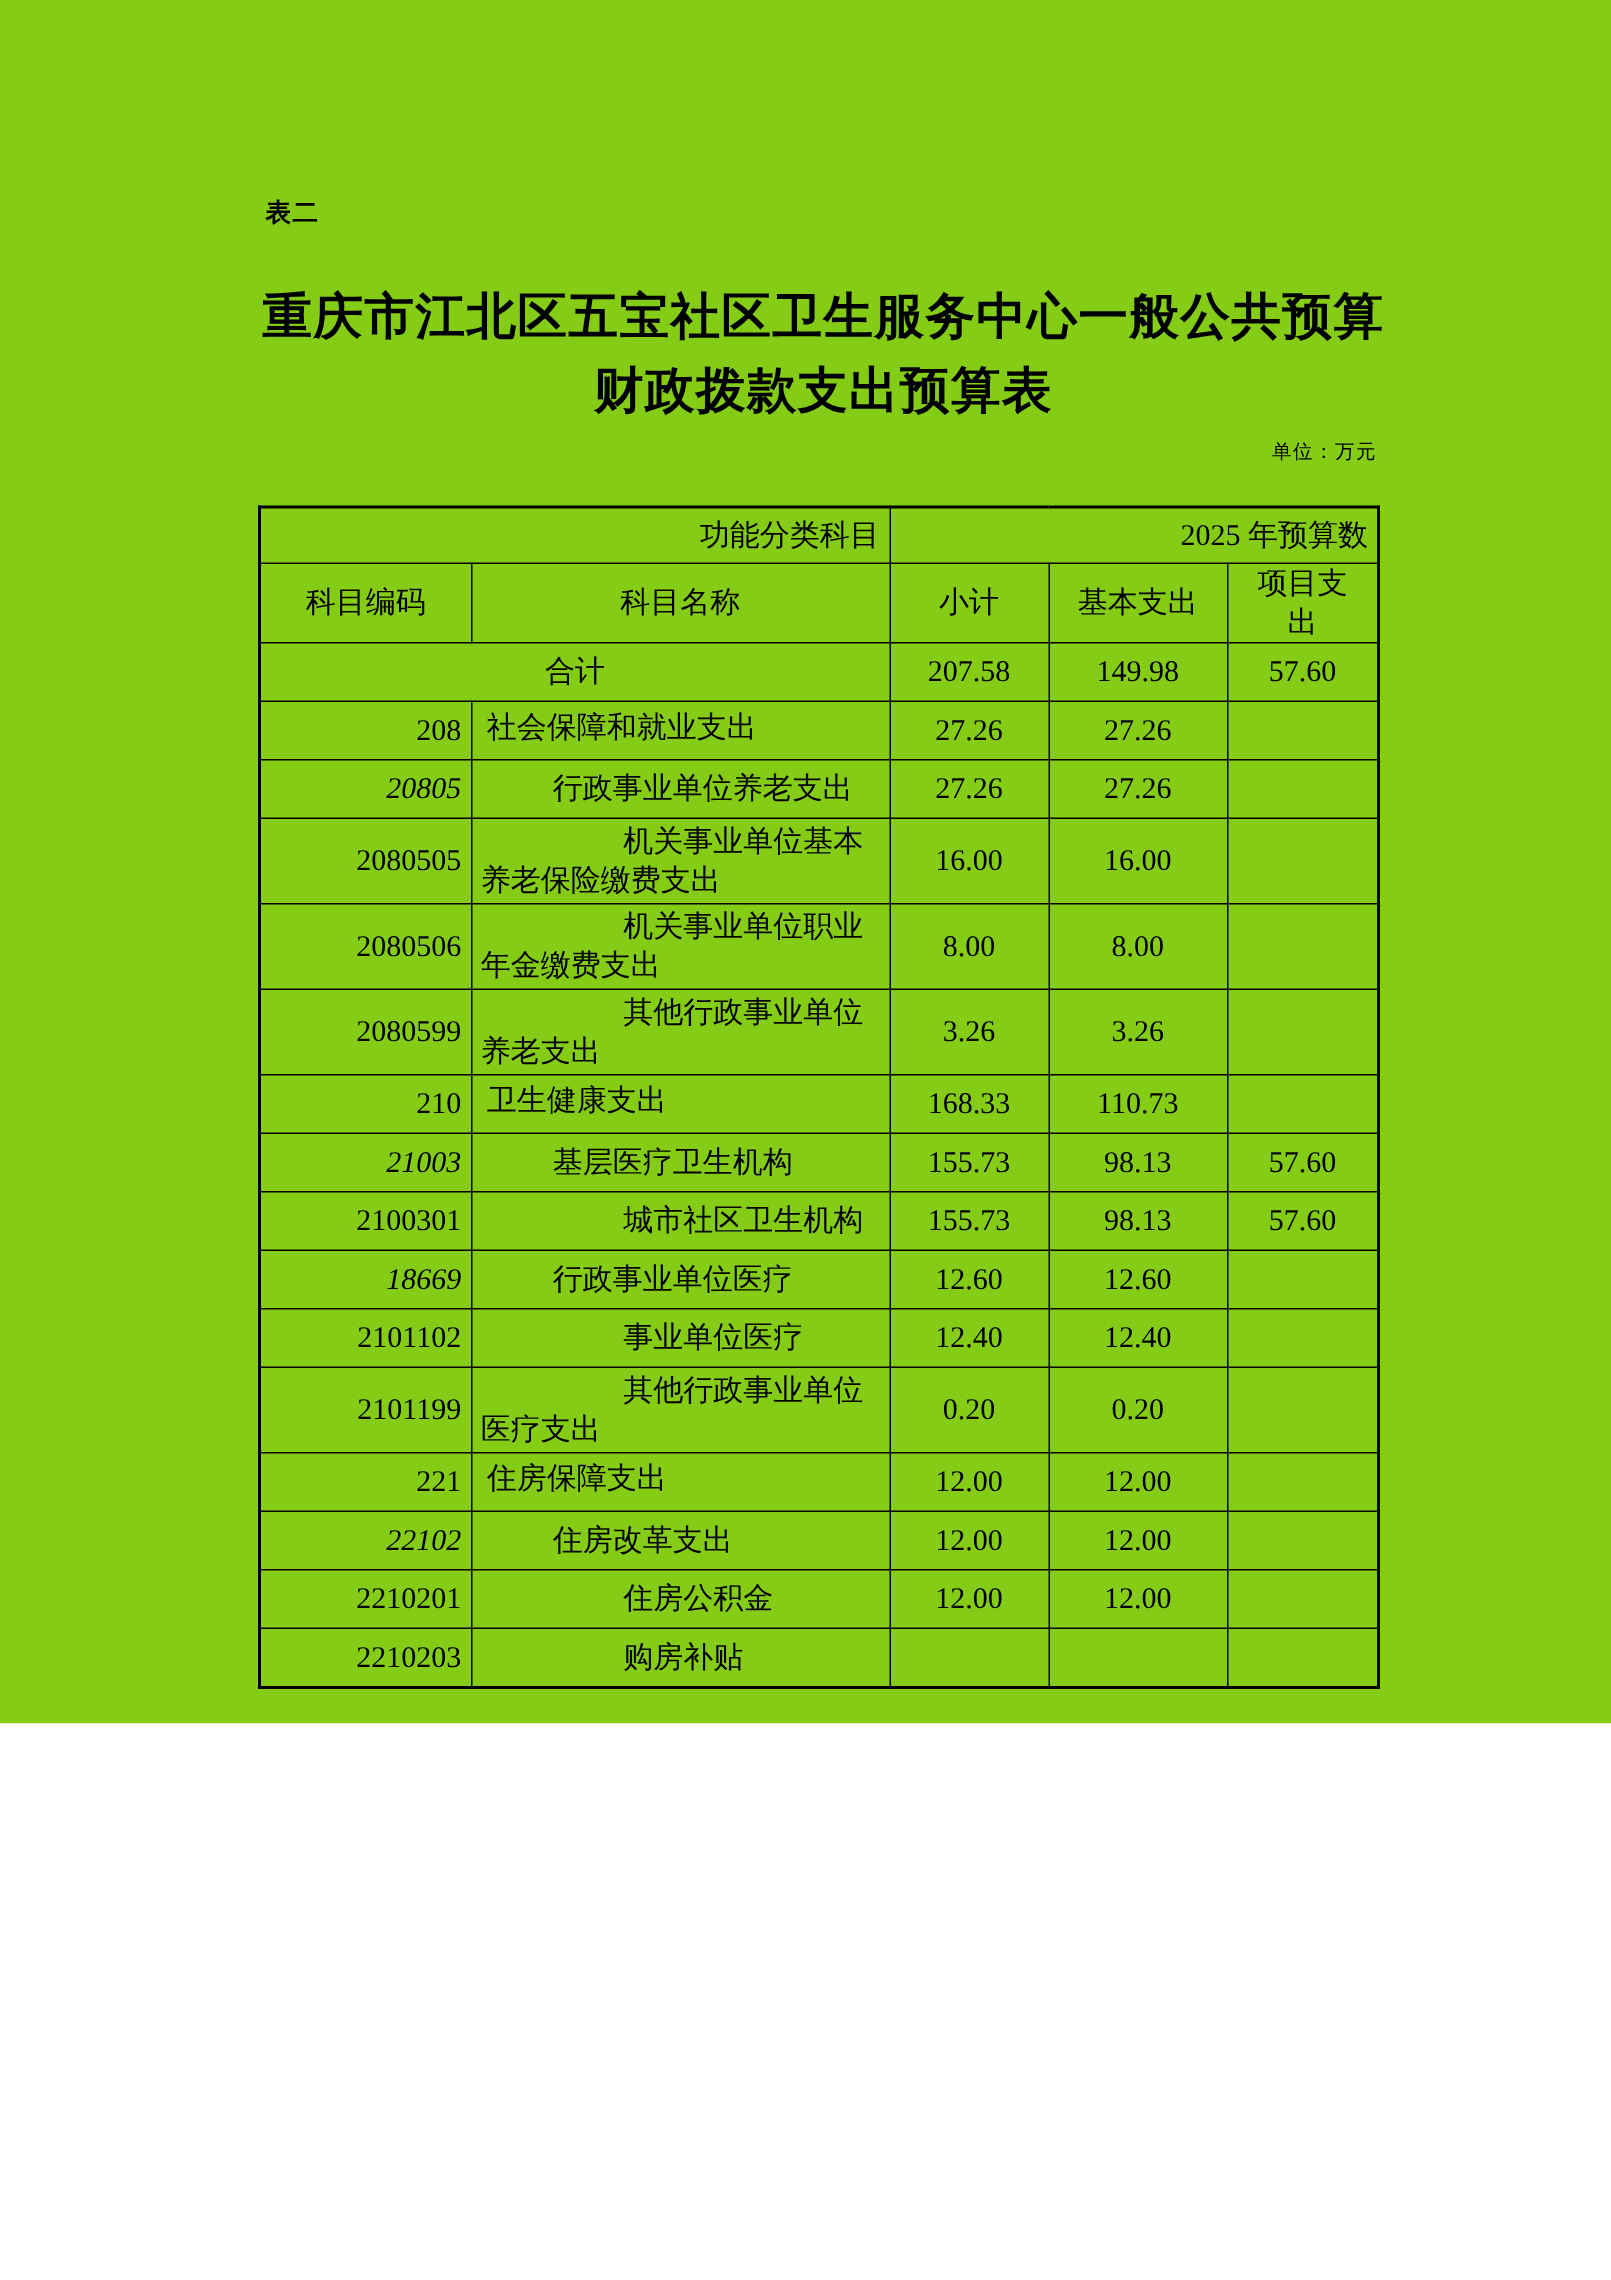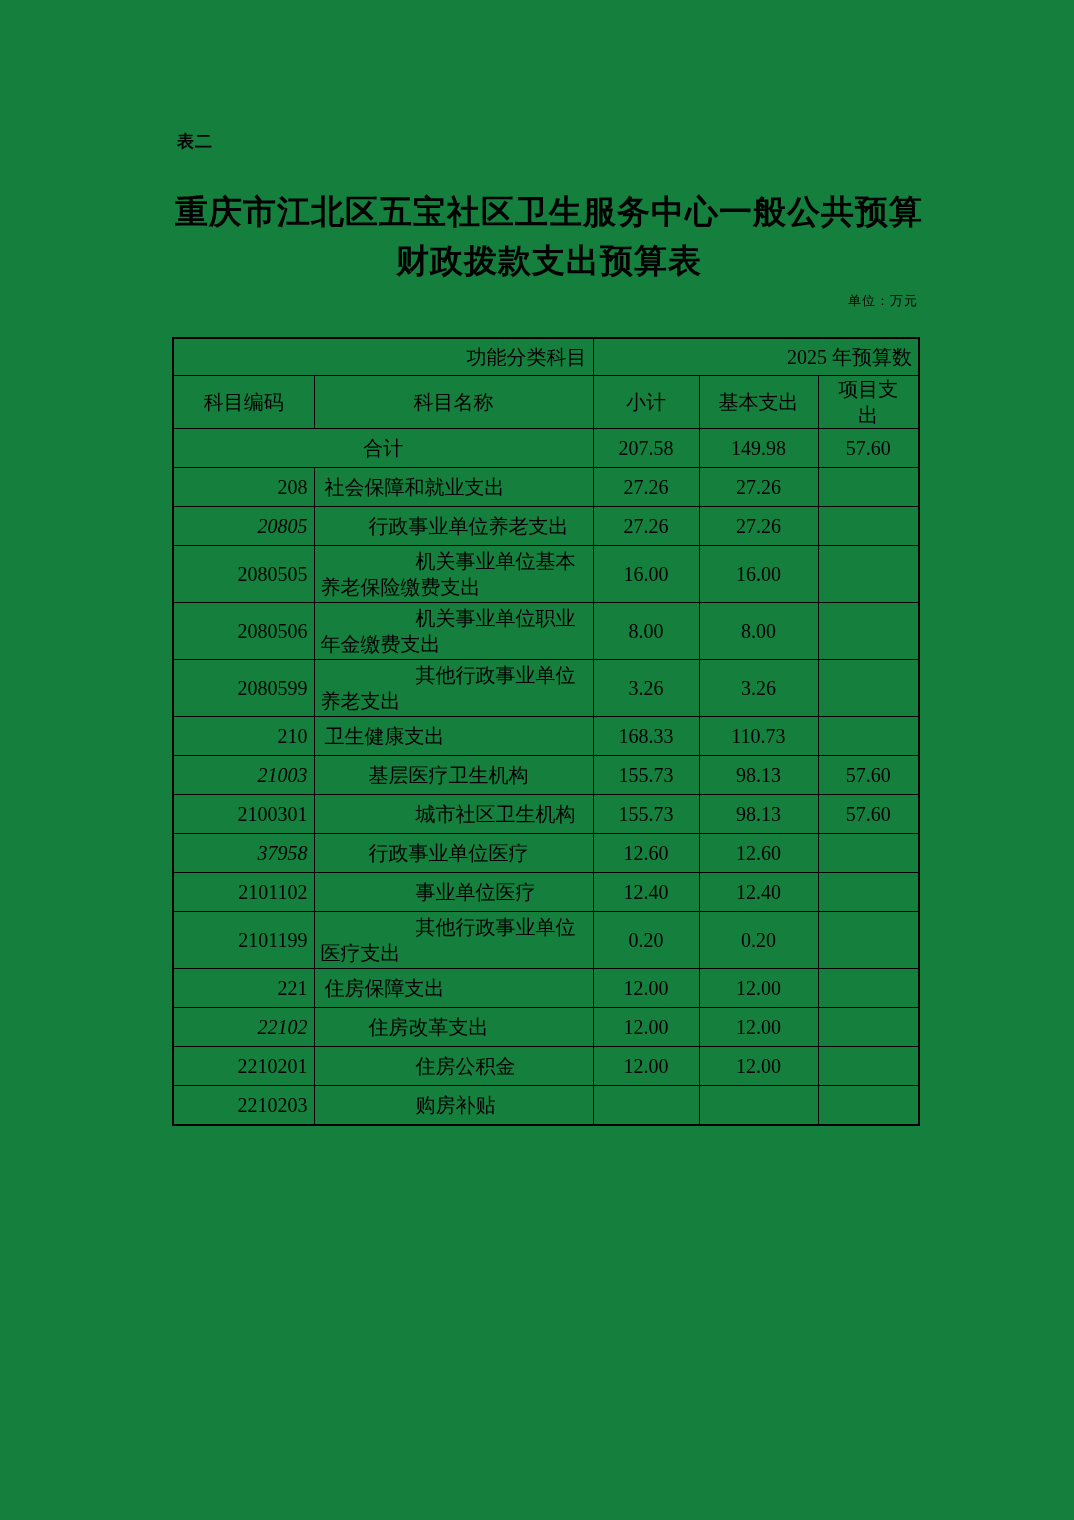--- a/index.html
+++ b/index.html
@@ -3,22 +3,22 @@
 <meta charset="utf-8">
 <style>
   html, body {
     margin: 0;
     padding: 0;
     background: #ffffff;
   }
   .sheet {
     position: relative;
     width: 1074px;
-    height: 1520px;
-    background: #15803d;
+    height: 1149px;
+    background: #84cc16;
     overflow: hidden;
     font-family: "Liberation Serif", "DejaVu Serif", serif;
     color: #000000;
   }
   .table-label {
     position: absolute;
     left: 177px;
     top: 130px;
     font-size: 17px;
     font-weight: bold;
@@ -63,21 +63,21 @@
   tr.hdr1 td { height: 32px; text-align: right; }
   tr.hdr2 td { height: 52px; text-align: center; padding: 0 12px; }
   tr.total td { height: 34px; }
   tr.total td.label { text-align: center; }
   tr.data-row td { height: 34px; }
   td.code { text-align: right; }
   td.code.lvl1 { padding-left: 7px; }
   td.code.lvl2 { padding-left: 11px; font-style: italic; }
   td.code.lvl3 { padding-left: 33px; }
   td.name { text-align: left; padding-left: 8px; }
-  td.name.lvl1 { text-indent: 4px; }
+  td.name.lvl1 { text-indent: 4px; font-family: Liberation Mono, monospace; }
   td.name.lvl2 { text-indent: 48px; }
   td.name.lvl3 { text-indent: 95px; }
   td.num { text-align: center; }
 </style>
 </head>
 <body>
 
 <div class="sheet">
 
   <div class="table-label">表二</div>
@@ -165,21 +165,21 @@
     <td class="num">57.60</td>
   </tr>
         <tr class="data-row">
     <td class="code lvl3">2100301</td>
     <td class="name lvl3">城市社区卫生机构</td>
     <td class="num">155.73</td>
     <td class="num">98.13</td>
     <td class="num">57.60</td>
   </tr>
         <tr class="data-row">
-    <td class="code lvl2">37958</td>
+    <td class="code lvl2">18669</td>
     <td class="name lvl2">行政事业单位医疗</td>
     <td class="num">12.60</td>
     <td class="num">12.60</td>
     <td class="num"></td>
   </tr>
         <tr class="data-row">
     <td class="code lvl3">2101102</td>
     <td class="name lvl3">事业单位医疗</td>
     <td class="num">12.40</td>
     <td class="num">12.40</td>

